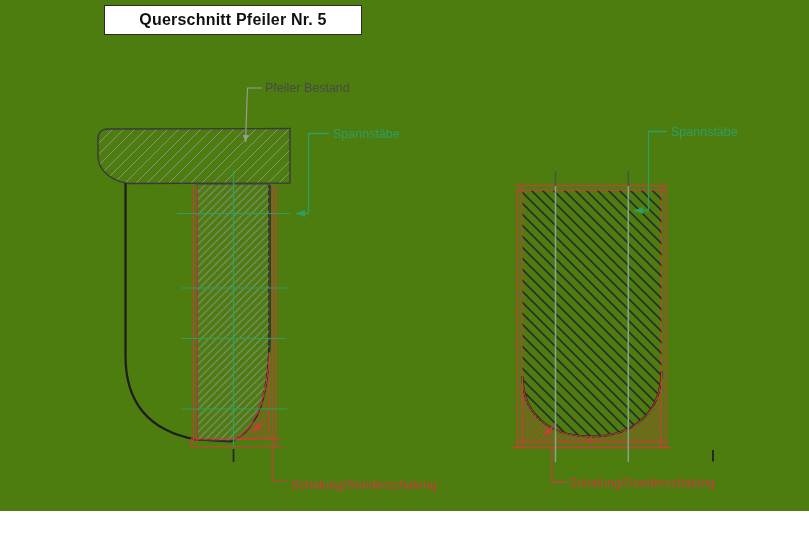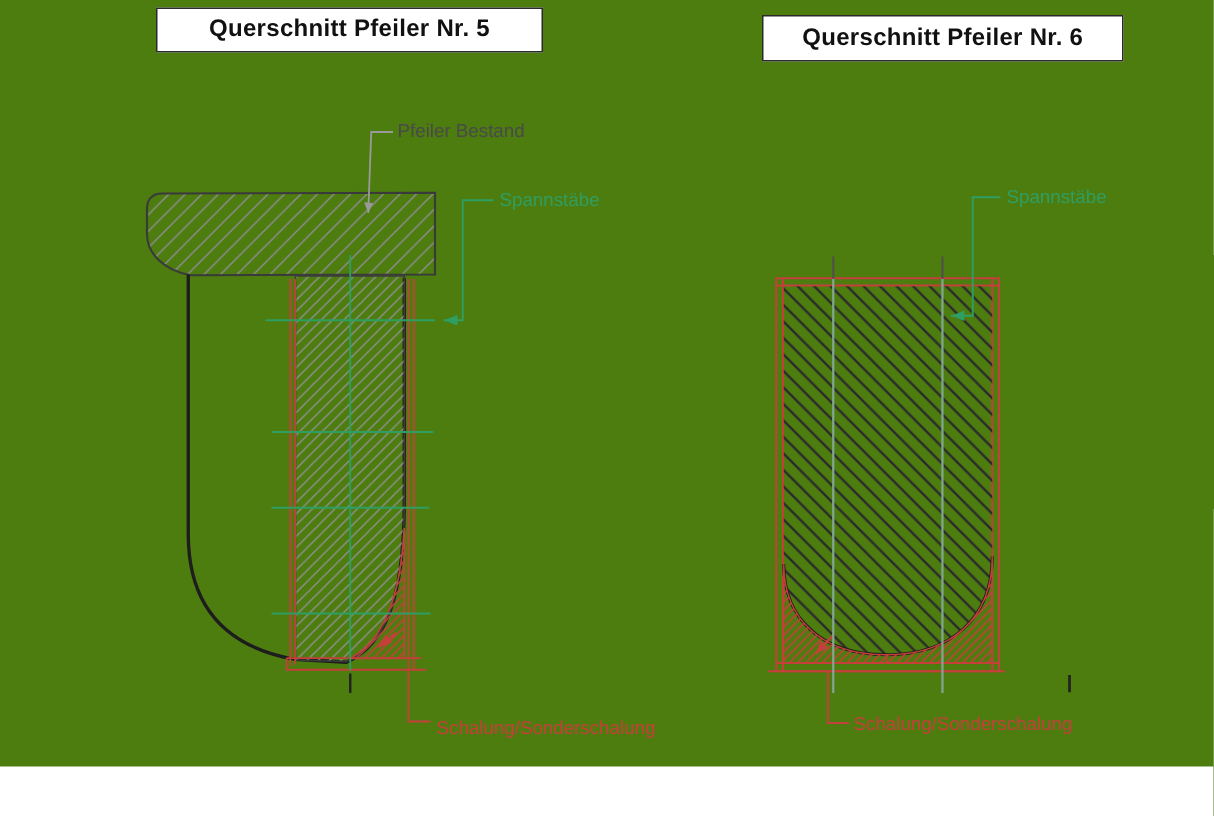--- a/index.html
+++ b/index.html
@@ -13,23 +13,20 @@
   svg{position:absolute;left:0;top:0;}
   .lbl{font-family:"Liberation Sans",sans-serif;font-size:12.5px;}
 </style>
 </head>
 <body>
 
 <div class="canvas">
 
   <div class="title-box t5">
     <span>Querschnitt Pfeiler Nr. 5</span>
-  </div>
-  <div class="title-box t6">
-    <span>Querschnitt Pfeiler Nr. 6</span>
   </div>
 
   <svg width="809" height="544" viewBox="0 0 809 544">
     <defs>
 
       <pattern id="hCap" patternUnits="userSpaceOnUse" width="11" height="11">
         <path d="M-3,3 L3,-3 M0,11 L11,0 M8,14 L14,8" stroke="#8d8d8d" stroke-width="1" fill="none"></path>
       </pattern>
 
       <pattern id="hCol" patternUnits="userSpaceOnUse" width="7.5" height="7.5">

